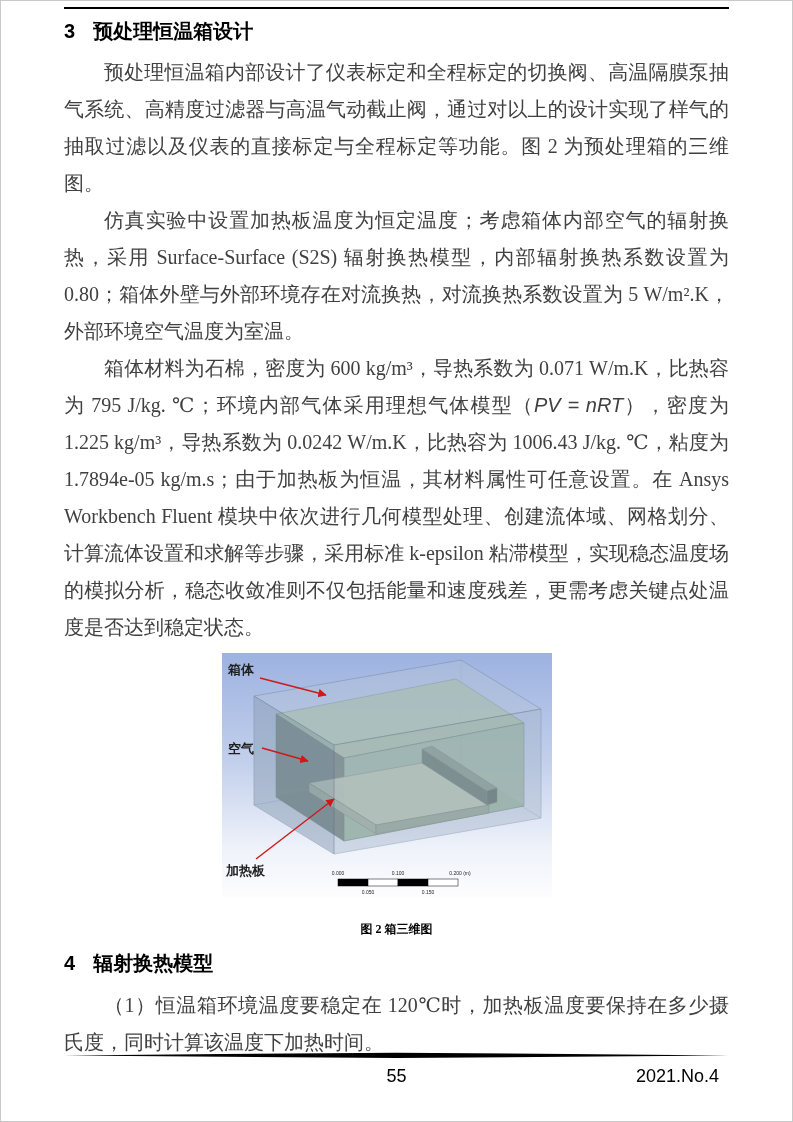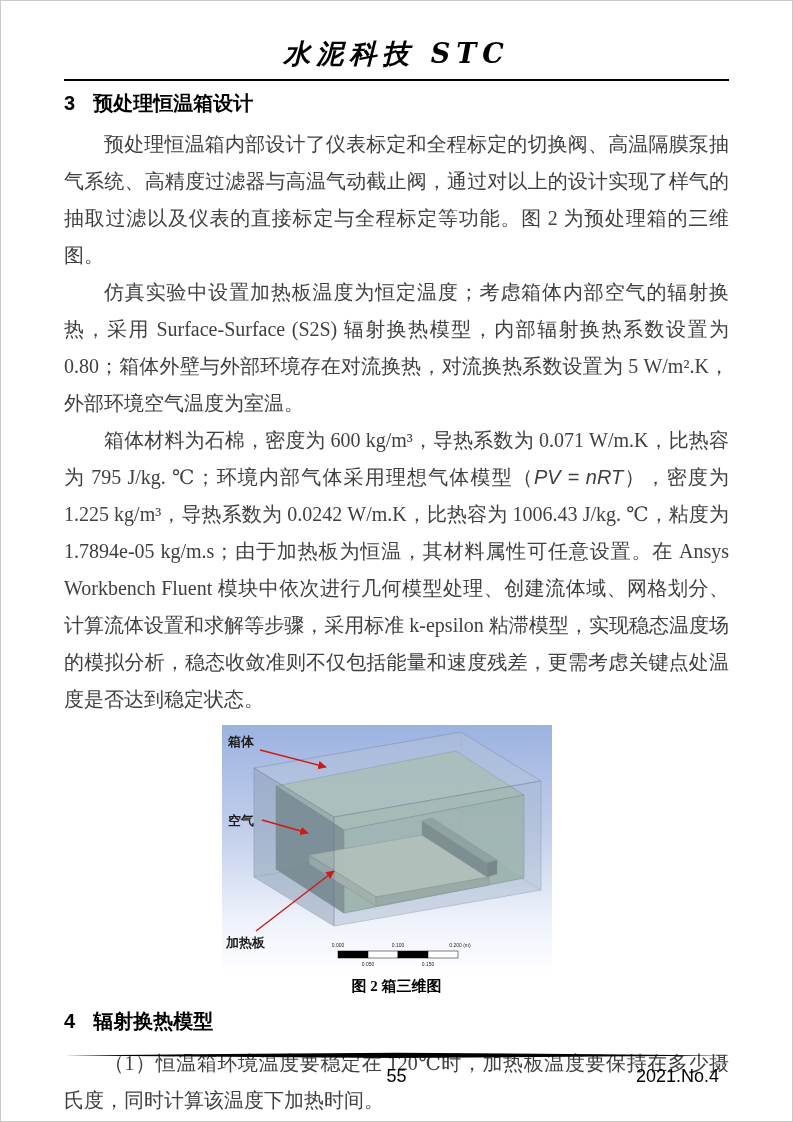--- a/index.html
+++ b/index.html
@@ -25,39 +25,38 @@
   .section-heading.second { margin:12px 0 10px 0; }
   .section-number { margin-right:18px; }
   .body-para {
     font-size:20px; line-height:37px; text-align:justify;
     text-indent:2em; color:#404040;
   }
   .formula { font-style:italic; font-family:Liberation Sans, sans-serif; }
   .figure-wrap { width:350px; margin:7px auto 0 auto; }
   .figure-wrap svg { display:block; }
   .figure-caption {
-    text-align:center; font-size:15px; font-weight:600; margin-top:8px; color:#000;
+    text-align:center; font-size:12px; font-weight:600; margin-top:24px; color:#000;
   }
   .fig-label { font-family:"Liberation Sans","DejaVu Sans",sans-serif; font-weight:bold; font-size:13px; fill:#1f1f1f; }
   .scale-label { font-family:"Liberation Sans",sans-serif; font-size:5px; fill:#222; }
   .footer { position:absolute; left:64px; right:64px; top:1045px; }
   .footer-row {
     position:relative; margin-top:3px; height:18px;
     font-family:"Liberation Sans","DejaVu Sans",sans-serif; font-size:18px; color:#000;
   }
   .footer-page { position:absolute; left:50%; transform:translateX(-50%); }
   .footer-issue { position:absolute; right:10px; }
 </style>
 </head>
 <body>
 
 <div class="page">
   <div class="content">
 
-    <div class="journal-title">水泥科技 STC</div>
     <div class="header-rule"></div>
 
     <div class="section-heading first">
       <span class="section-number">3</span>
       <span>预处理恒温箱设计</span>
     </div>
 
     <p class="body-para">预处理恒温箱内部设计了仪表标定和全程标定的切换阀、高温隔膜泵抽气系统、高精度过滤器与高温气动截止阀，通过对以上的设计实现了样气的抽取过滤以及仪表的直接标定与全程标定等功能。图 2 为预处理箱的三维图。</p>
     <p class="body-para">仿真实验中设置加热板温度为恒定温度；考虑箱体内部空气的辐射换热，采用 Surface-Surface (S2S) 辐射换热模型，内部辐射换热系数设置为 0.80；箱体外壁与外部环境存在对流换热，对流换热系数设置为 5 W/m².K，外部环境空气温度为室温。</p>
     <p class="body-para"><span>箱体材料为石棉，密度为 600 kg/m³，导热系数为 0.071 W/m.K，比热容为 795 J/kg. ℃；环境内部气体采用理想气体模型（</span><span class="formula">PV = nRT</span><span>），密度为 1.225 kg/m³，导热系数为 0.0242 W/m.K，比热容为 1006.43 J/kg. ℃，粘度为 1.7894e-05 kg/m.s；由于加热板为恒温，其材料属性可任意设置。在 Ansys Workbench Fluent 模块中依次进行几何模型处理、创建流体域、网格划分、计算流体设置和求解等步骤，采用标准 k-epsilon 粘滞模型，实现稳态温度场的模拟分析，稳态收敛准则不仅包括能量和速度残差，更需考虑关键点处温度是否达到稳定状态。</span></p>

